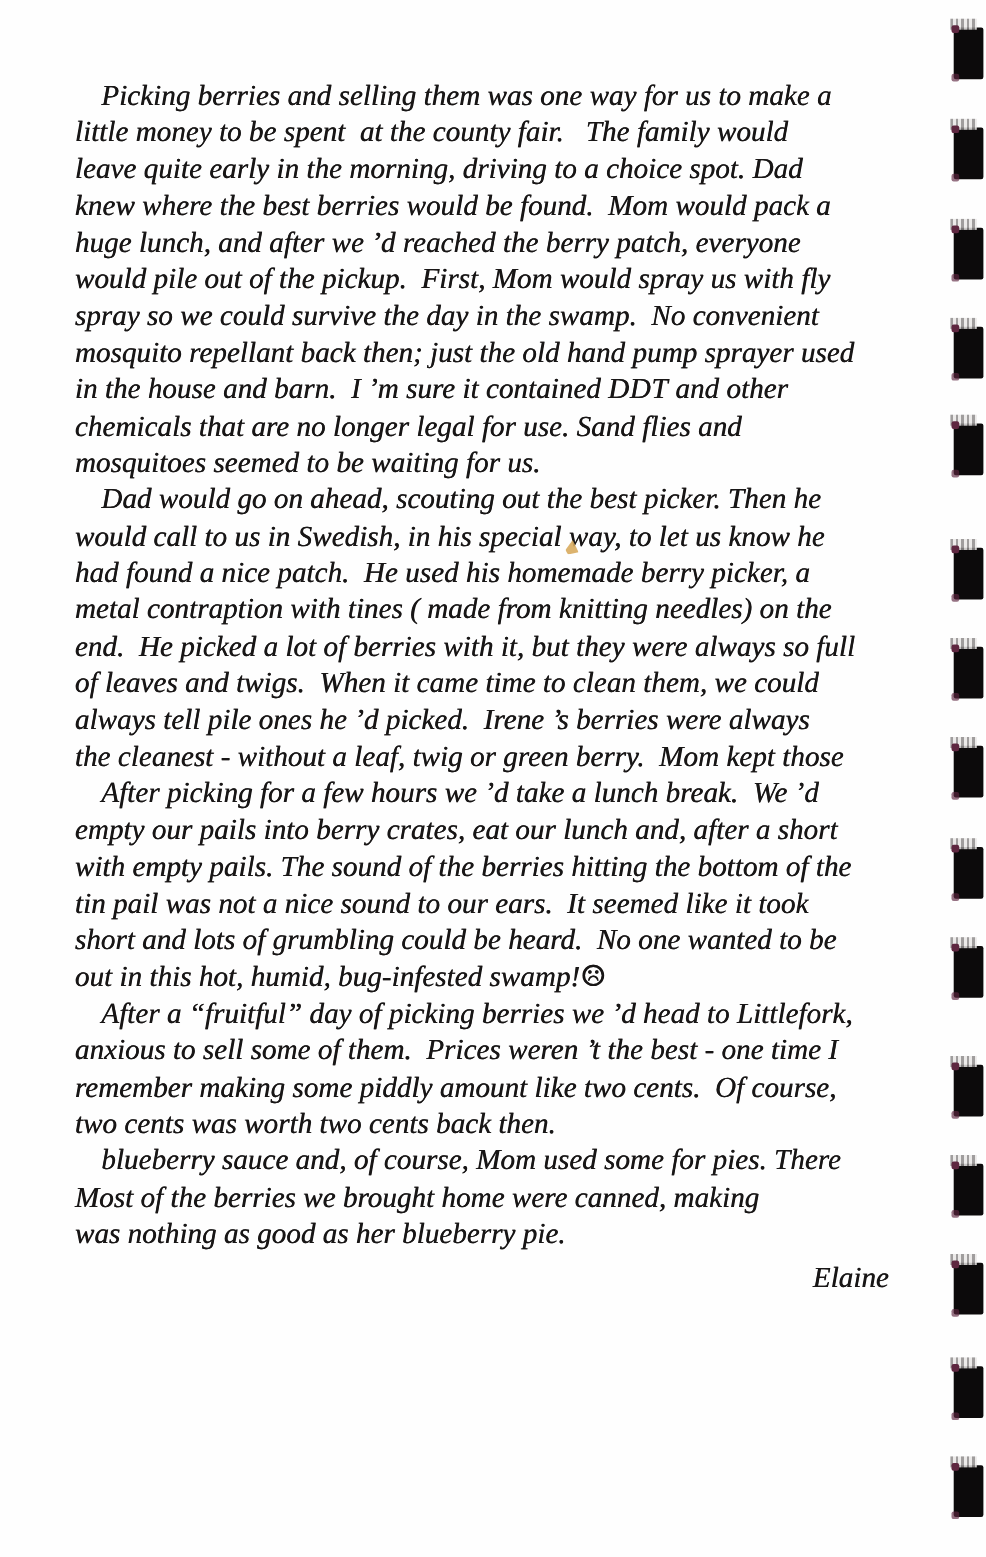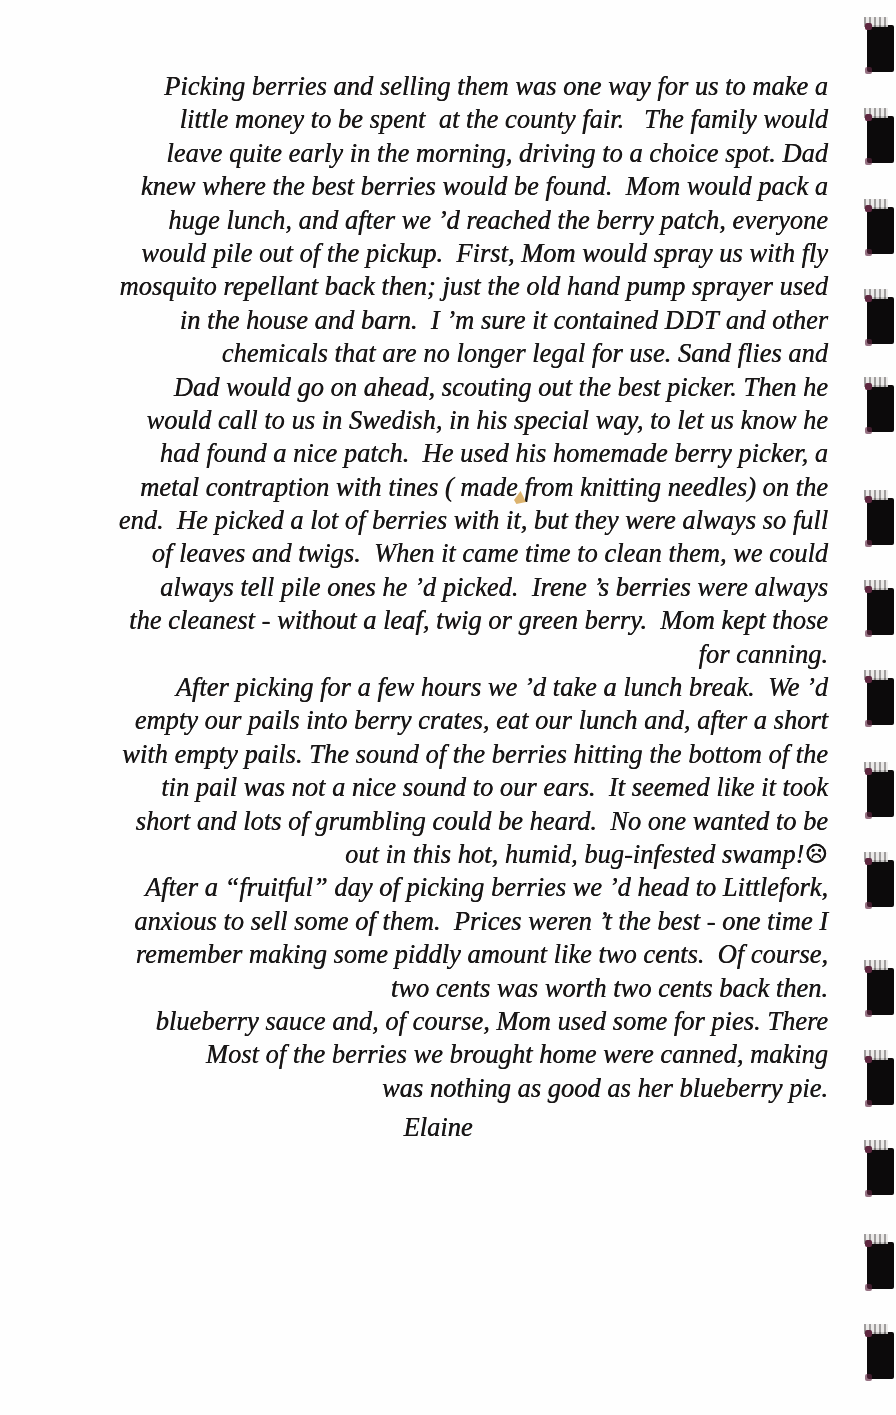--- a/index.html
+++ b/index.html
@@ -24,32 +24,31 @@
     width: 760px;
     color: #181616;
     font-style: italic;
     font-size: 26.5px;
     line-height: 33.4px;
     text-shadow: 0.35px 0 0 currentColor; 
   }
   .line {
     white-space: pre;
     height: 33.4px;
-    text-align: right;
   }
   .paragraph .line:first-child {
     padding-left: 24px;
   }
   .bold {
     font-weight: normal;
     letter-spacing: 0.5px;
   }
   .signature-line {
     width: 740px;
-    text-align: center;
+    text-align: right;
     margin-top: 6px;
     white-space: pre;
   }
   
   .binding-mark {
     position: absolute;
     right: 2px;
     width: 27px;
     height: 47px;
     background: #0c0a0b;
@@ -95,34 +94,35 @@
 
   <div class="text-block">
     <div>
         <div class="paragraph">
           <div class="line">Picking berries and selling them was one way for us to make a</div>
           <div class="line">little money to be spent  at the county fair.   The family would</div>
           <div class="line">leave quite early in the morning, driving to a choice spot. Dad</div>
           <div class="line">knew where the best berries would be found.  Mom would pack a</div>
           <div class="line">huge lunch, and after we ’d reached the berry patch, everyone</div>
           <div class="line">would pile out of the pickup.  First, Mom would spray us with fly</div>
+          <div class="line">spray so we could survive the day in the swamp.  No convenient</div>
           <div class="line">mosquito repellant back then; just the old hand pump sprayer used</div>
           <div class="line"><span>in the house and barn.  I ’m sure it contained </span><span class="bold">DDT</span><span> and other</span></div>
           <div class="line">chemicals that are no longer legal for use. Sand flies and</div>
+          <div class="line">mosquitoes seemed to be waiting for us.</div>
         </div>
         <div class="paragraph">
           <div class="line">Dad would go on ahead, scouting out the best picker. Then he</div>
           <div class="line">would call to us in Swedish, in his special way, to let us know he</div>
           <div class="line">had found a nice patch.  He used his homemade berry picker, a</div>
           <div class="line">metal contraption with tines ( made from knitting needles) on the</div>
           <div class="line">end.  He picked a lot of berries with it, but they were always so full</div>
           <div class="line">of leaves and twigs.  When it came time to clean them, we could</div>
           <div class="line">always tell pile ones he ’d picked.  Irene ’s berries were always</div>
           <div class="line">the cleanest - without a leaf, twig or green berry.  Mom kept those</div>
-          <div class="line">for canning.</div>
         </div>
         <div class="paragraph">
           <div class="line">After picking for a few hours we ’d take a lunch break.  We ’d</div>
           <div class="line">empty our pails into berry crates, eat our lunch and, after a short</div>
           <div class="line">with empty pails. The sound of the berries hitting the bottom of the</div>
           <div class="line">tin pail was not a nice sound to our ears.  It seemed like it took</div>
           <div class="line">short and lots of grumbling could be heard.  No one wanted to be</div>
           <div class="line">out in this hot, humid, bug-infested swamp!☹</div>
         </div>
         <div class="paragraph">

